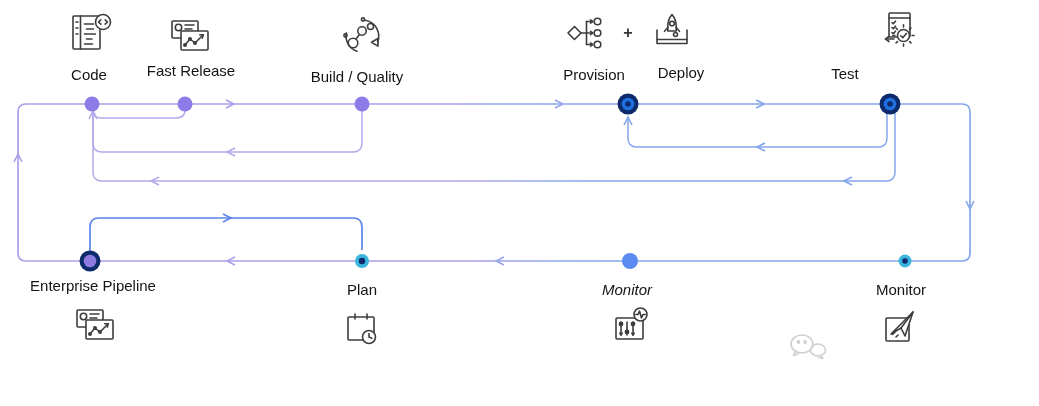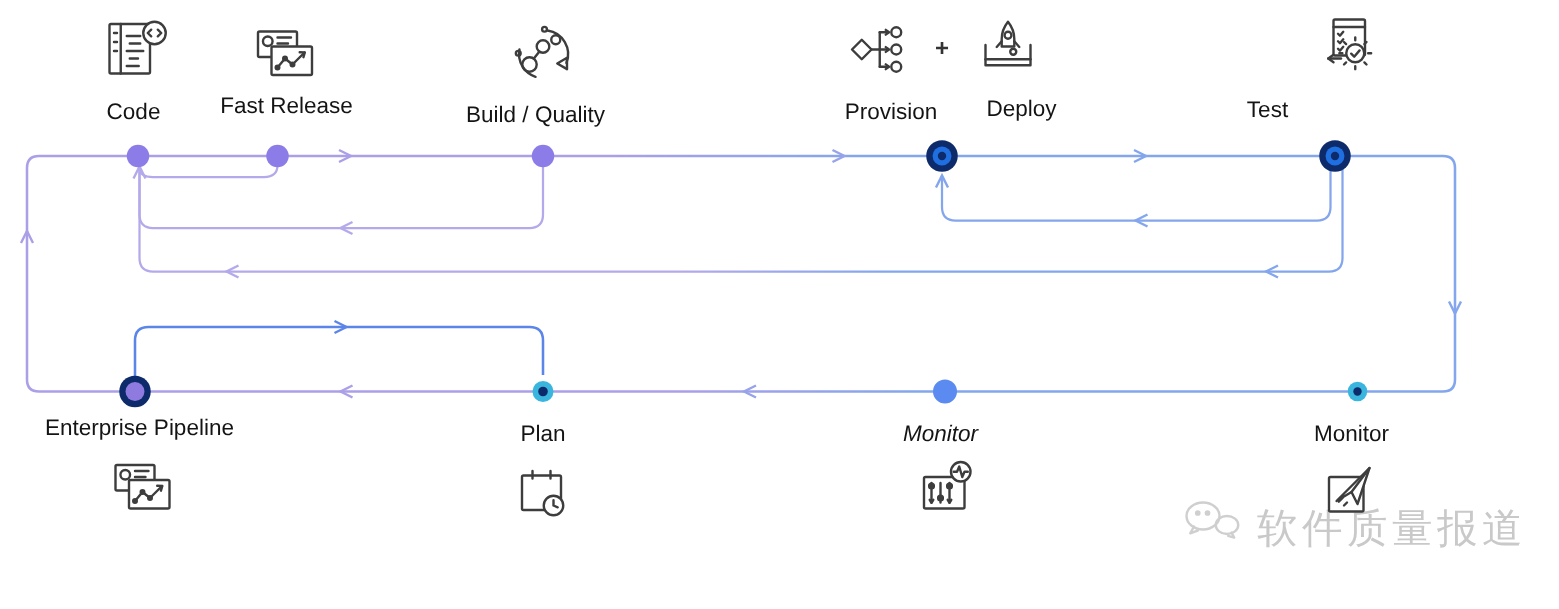--- a/index.html
+++ b/index.html
@@ -252,16 +252,15 @@
     <span class="wm-logo">
       <svg width="48" height="38" viewBox="0 0 48 38">
         <ellipse cx="16" cy="14" rx="11" ry="9"></ellipse>
         <path d="M10,21 l-2.5,4.5 5,-1.8"></path>
         <ellipse cx="32" cy="20" rx="7.5" ry="6"></ellipse>
         <path d="M35,25 l1.8,3.4 -4,-1.2"></path>
         <circle cx="12.5" cy="12" r="1.1" fill="#cfcfcf"></circle>
         <circle cx="19" cy="12" r="1.1" fill="#cfcfcf"></circle>
       </svg>
     </span>
-    <span class="wm-text">软件质量报道</span>
   </div>
 
 </div>
 
 </body></html>

